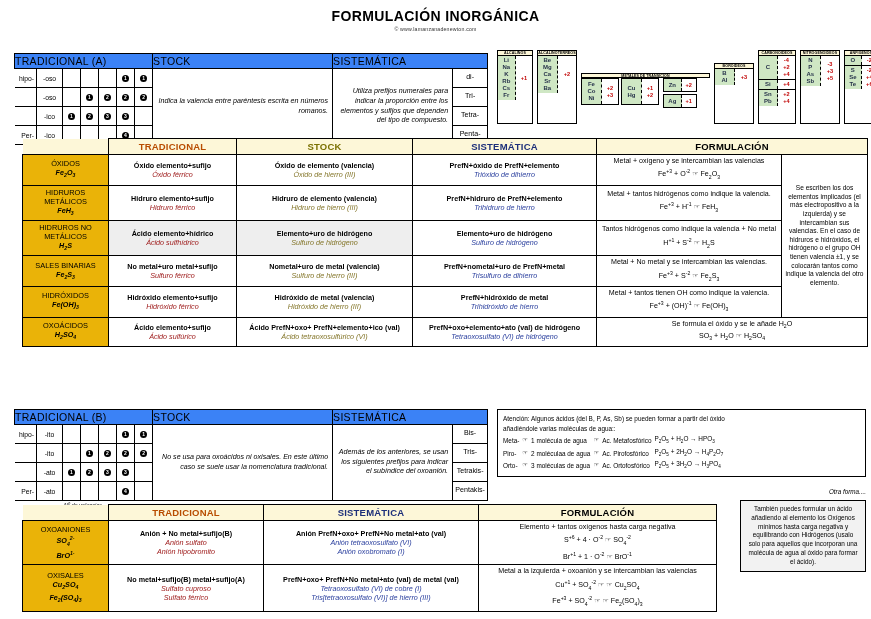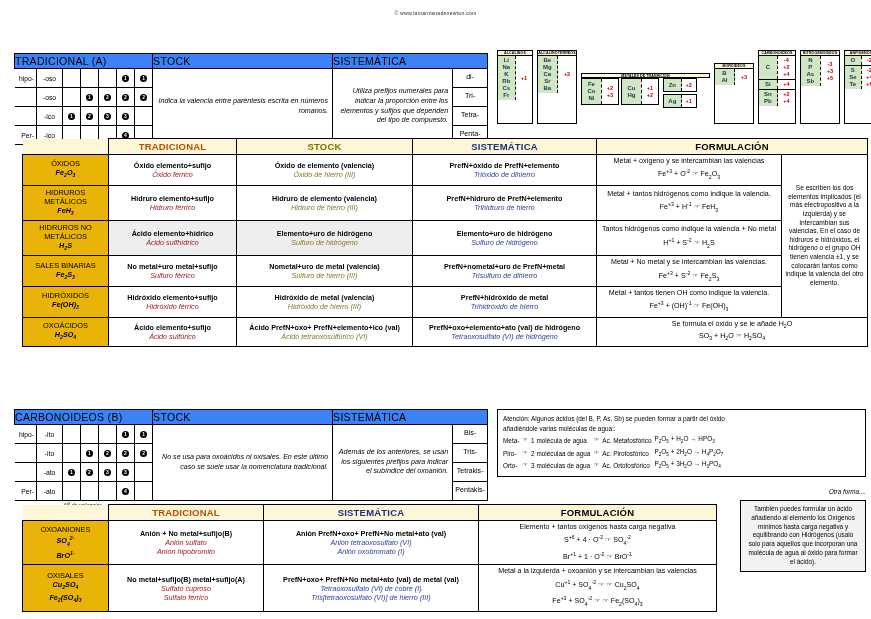--- a/index.html
+++ b/index.html
@@ -126,20 +126,21 @@
 
   .sup { font-size:.72em; vertical-align:super; }
   .sub { font-size:.72em; vertical-align:sub; }
 </style>
 </head>
 <body>
 
 <div class="sheet">
 
   <div class="title-wrap">
+    <div class="main-title">FORMULACIÓN INORGÁNICA</div>
     <div class="copyright">© www.lamanzanadenewton.com</div>
   </div>
 
   <div class="groups" id="groups-host">
       <div class="grp" style="left: 0px; top: 6px; width: 36px; height: 74px;">
         <div class="grp-hd">ALCALINOS</div>
         <div class="grp-body">
           <div class="grp-els" style="width: 52%;">
             <div>Li</div>
             <div>Na</div>
@@ -523,21 +524,21 @@
           <col style="width:18px">
           <col style="width:18px">
           <col style="width:18px">
           <col style="width:18px">
           <col style="width:180px">
           <col style="width:120px">
           <col style="width:35px">
         </colgroup>
         <tbody>
           <tr>
-            <td class="hdr" colspan="7">CARBONOIDEOS (B)</td>
+            <td class="hdr" colspan="7">TRADICIONAL (B)</td>
             <td class="hdr">STOCK</td>
             <td class="hdr" colspan="2">SISTEMÁTICA</td>
           </tr>
           <tr>
             <td class="pre">hipo-</td>
             <td class="sufcell">-ito</td>
             <td class="numcell"></td>
             <td class="numcell"></td>
             <td class="numcell"></td>
             <td class="numcell"><span class="dot">1</span></td>

